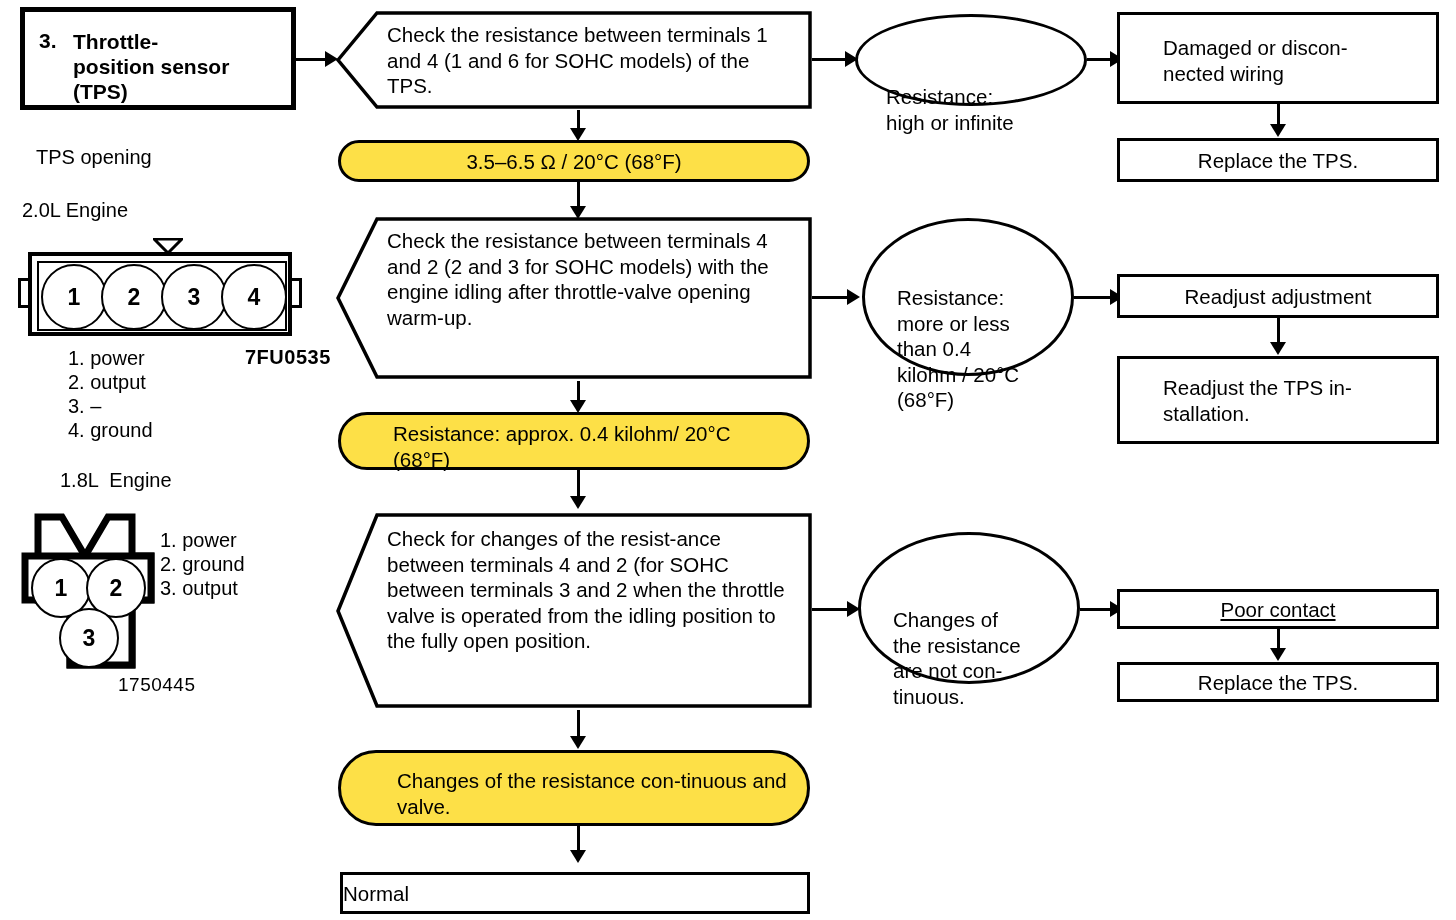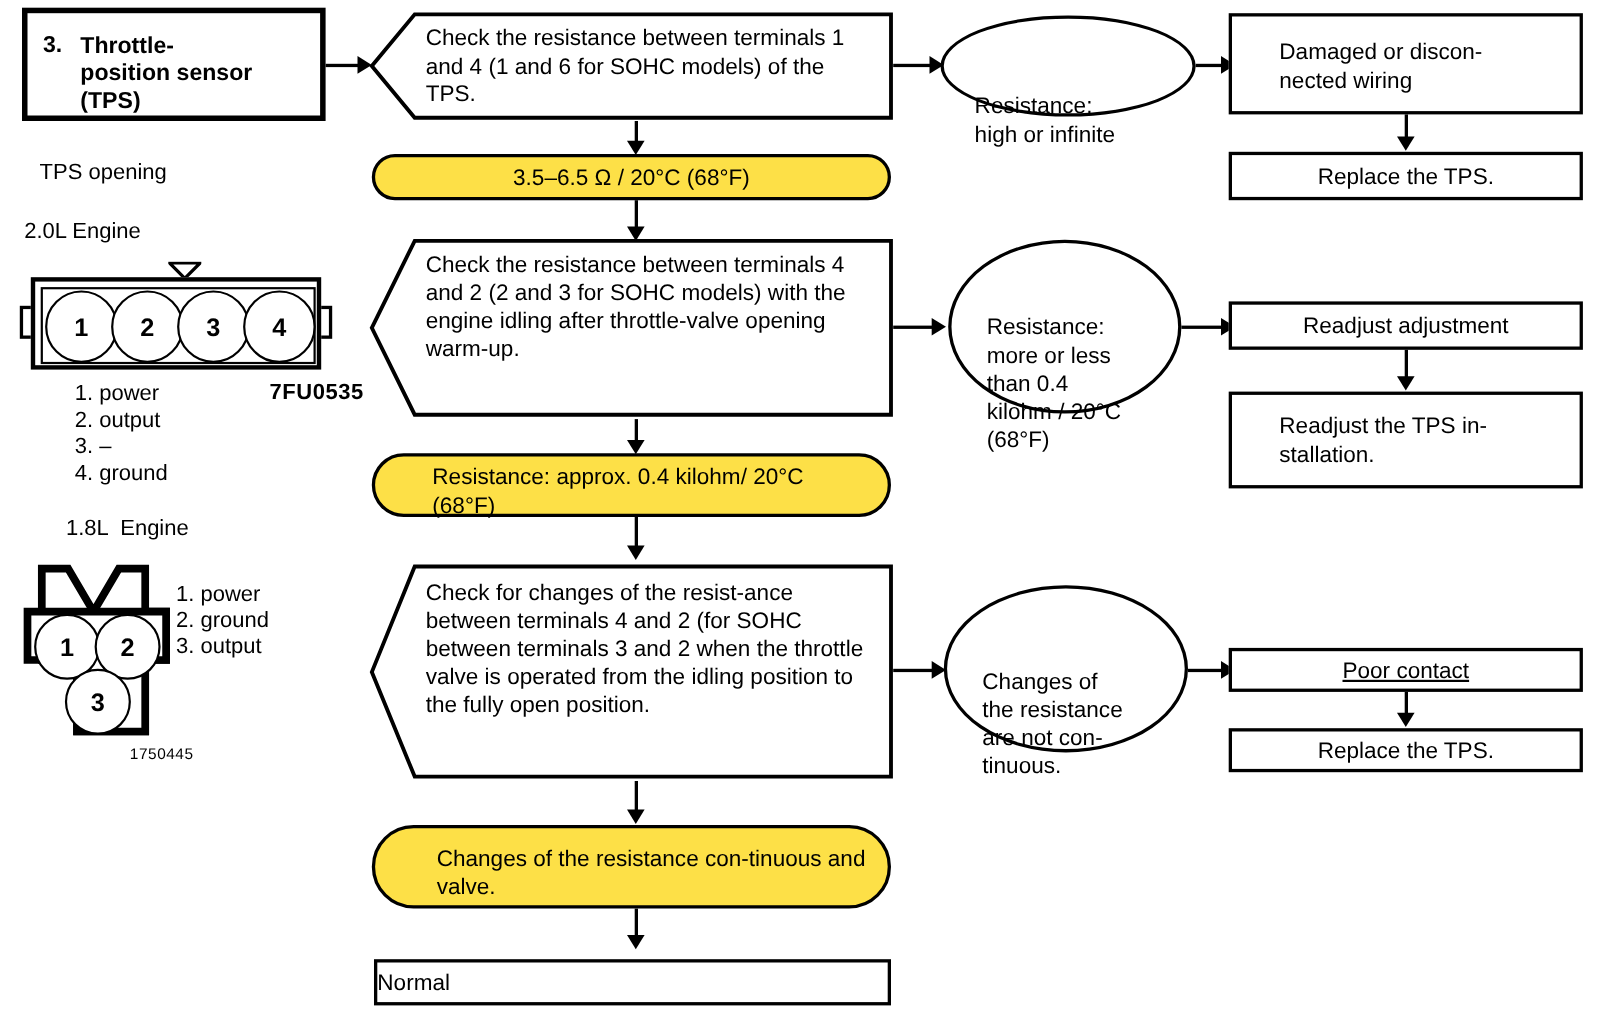--- a/index.html
+++ b/index.html
@@ -93,21 +93,21 @@
     </div>
   <div class="abs pin" style="left:68px;top:58px;width:60px;height:60px;">
     <span>2</span>
     </div>
   <div class="abs pin" style="left:41px;top:108px;width:60px;height:60px;">
     <span>3</span>
     </div>
 </div>
 
 <div class="abs lbl" style="left:160px;top:528px;" id="legend-1-8">1. power<br>2. ground<br>3. output</div>
-<div class="abs lbl" style="left:118px;top:673px;font-size:14px;letter-spacing:.5px;">1750445</div>
+<div class="abs lbl" style="left:118px;top:673px;font-size:19px;letter-spacing:.5px;">1750445</div>
 
 <div class="abs hline" style="left:296px;top:58px;width:32px;"></div>
 <div class="abs arrow-r" style="left:325px;top:51px;"></div>
 
 <div class="abs" style="left:335px;top:10px;width:478px;height:100px;">
   <svg width="478" height="100">
     <polygon points="3,50 42,3 475,3 475,97 42,97" fill="#fff" stroke="#000" stroke-width="3.5"></polygon>
   </svg>
   <div class="hextxt" style="left:52px;top:12px;width:400px;">Check the resistance between terminals 1 and 4 (1 and 6 for SOHC models) of the TPS.</div>
 </div>

